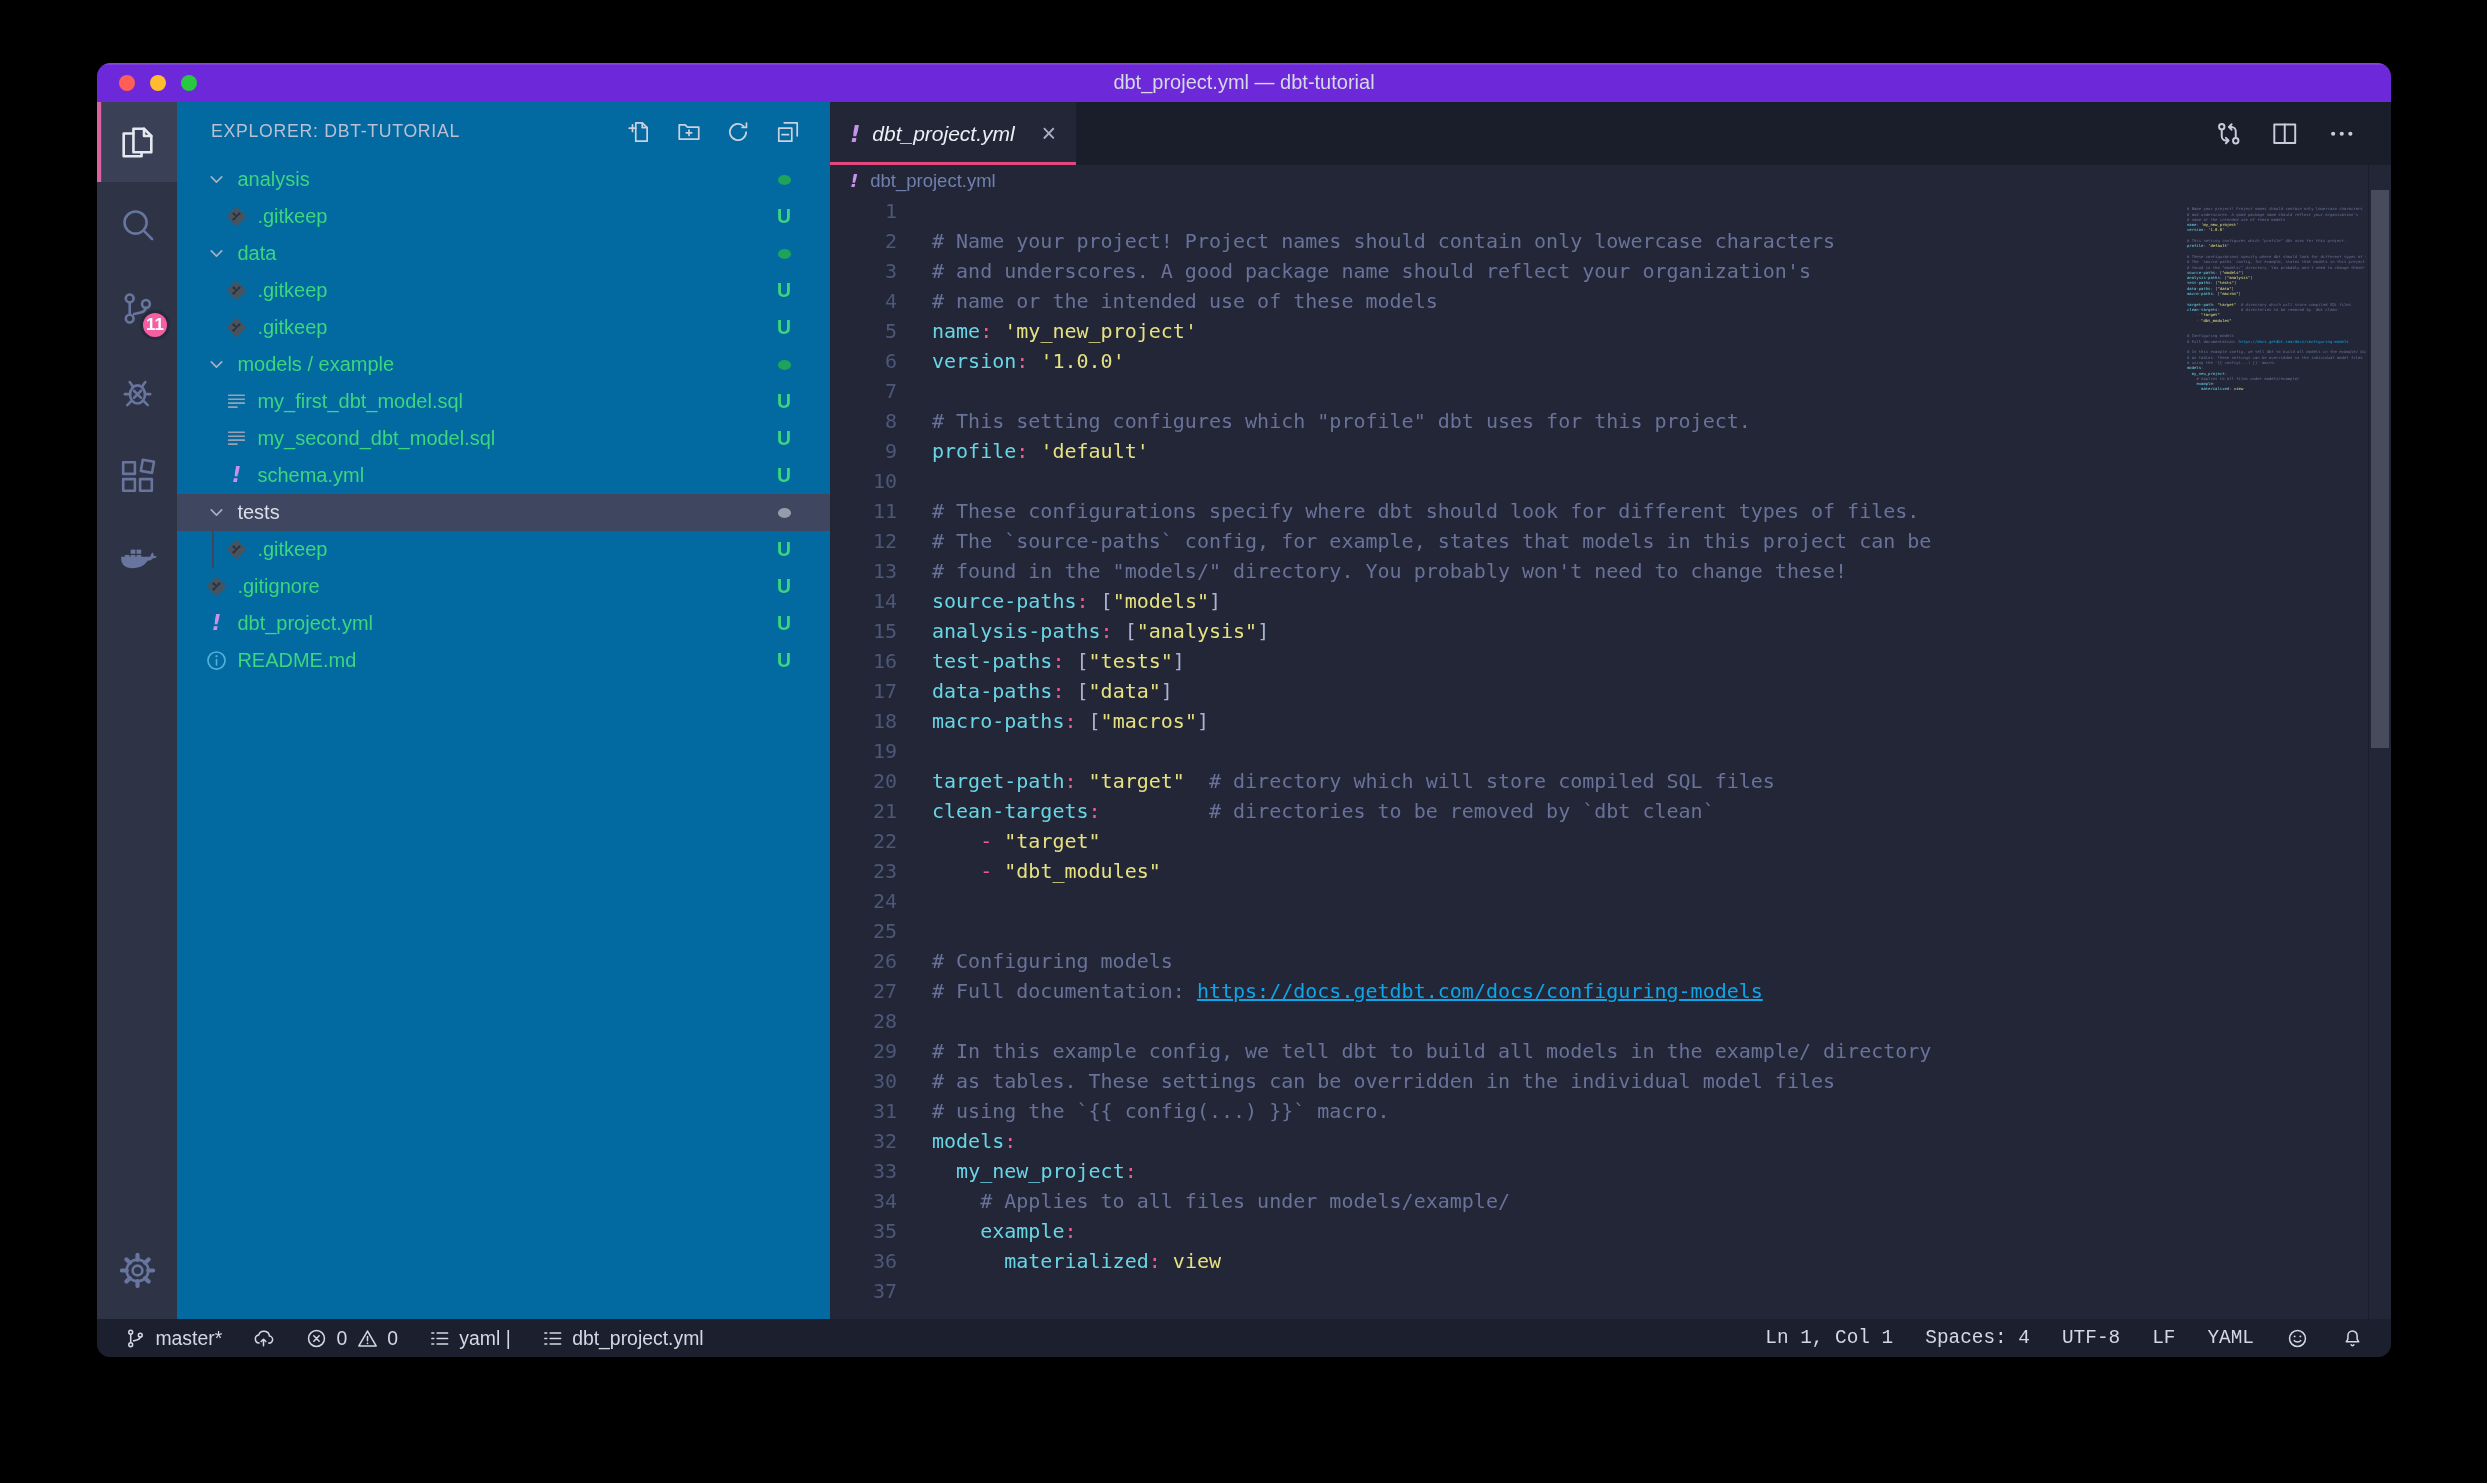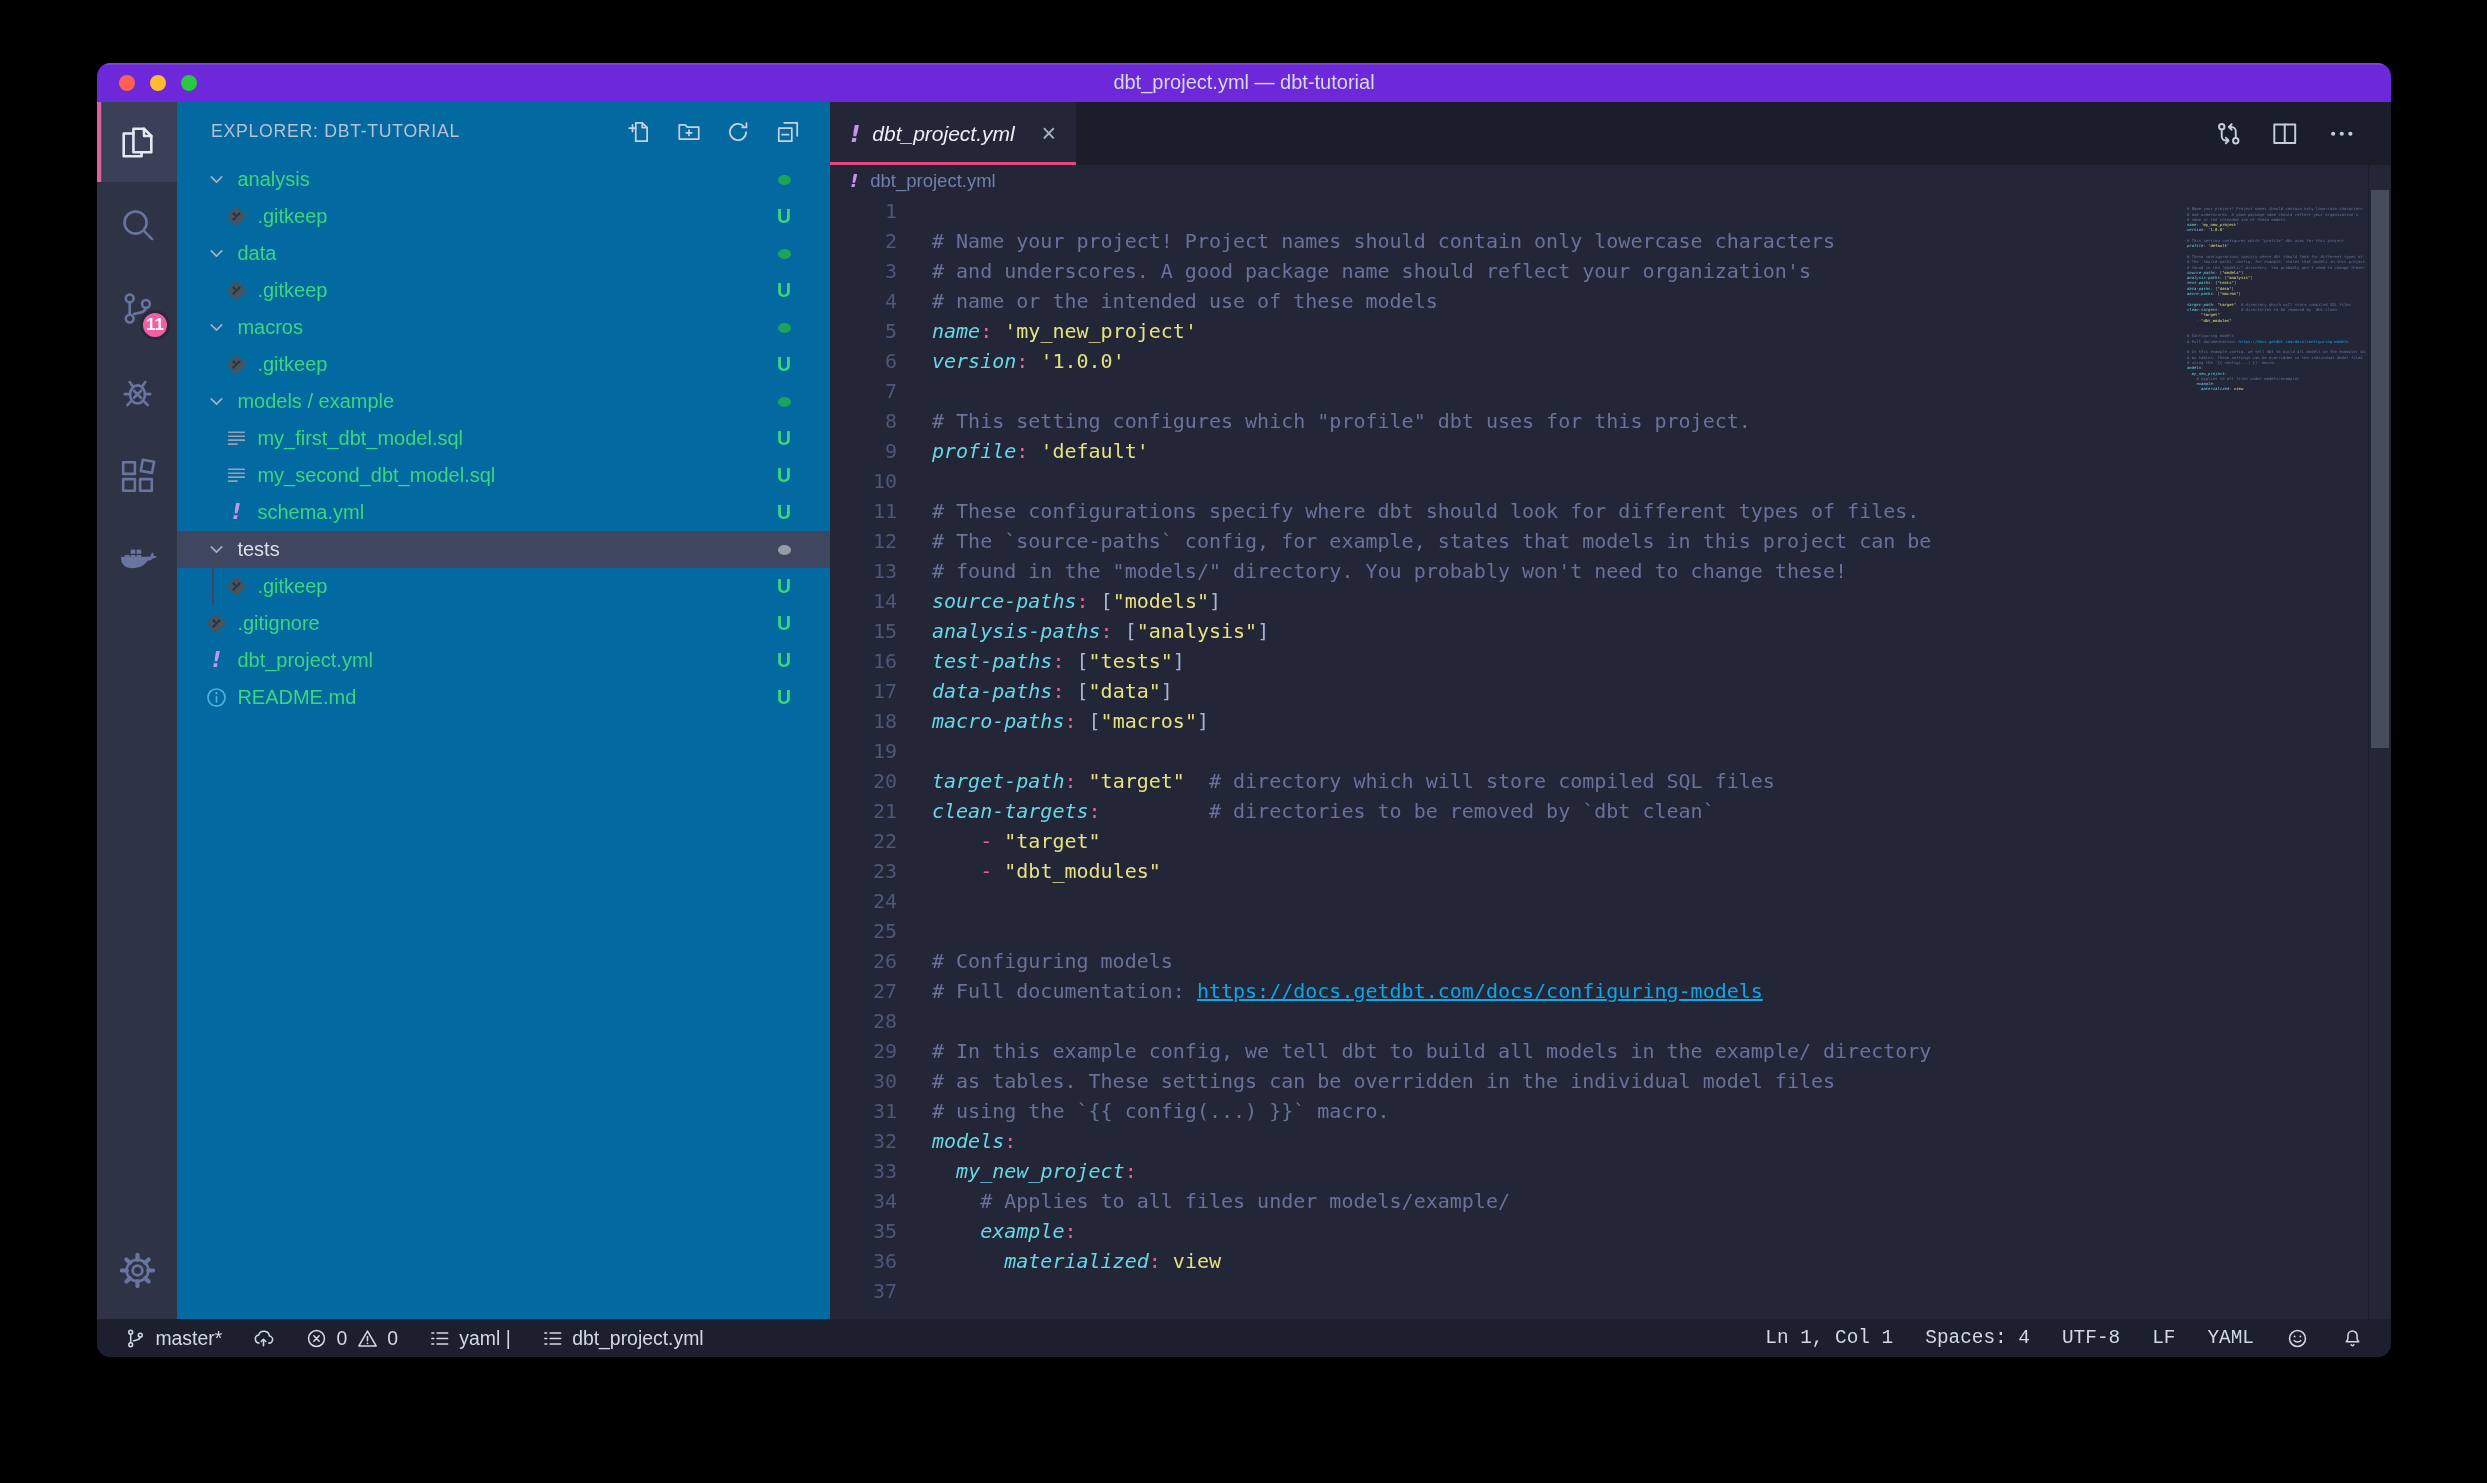--- a/index.html
+++ b/index.html
@@ -49,21 +49,21 @@
   .tab-label{font-style:italic;color:#edeff6;font-size:21px;}
   .tab-close{color:#aab0c2;font-size:25px;margin-left:auto;line-height:1;}
   .editor-actions{margin-left:auto;display:flex;align-items:center;gap:27px;padding-right:35px;color:#c6ccdb;}
   .editor-actions .ic svg{width:29.5px;height:29.5px;display:block;}
   .breadcrumb{height:31px;display:flex;align-items:center;padding-left:20px;gap:11.8px;color:#7080ae;font-size:18.5px;flex:none;}
   .breadcrumb .bang{font-size:18.5px;}
   .codewrap{position:relative;flex:1;overflow:hidden;font-family:"DejaVu Sans Mono",monospace;font-size:20px;line-height:30px;}
   .cl{display:flex;white-space:pre;height:30px;}
   .ln{width:67px;text-align:right;color:#4d5878;flex:none;}
   .lc{margin-left:35px;}
-  .t-cmt{color:#697299;margin-top:48px;} .t-key{color:#69d6e6;font-style:italic;} .t-pun{color:#ee5b92;}
+  .t-cmt{color:#697299;margin-top:48px;} .t-key{color:#69d6e6;} .t-pun{color:#ee5b92;}
   .t-str{color:#e6e181;} .t-brk{color:#abb2d2;} .t-pln{color:#a6accd;}
   .t-lnk{color:#0ea5e9;text-decoration:underline;}
   .minimap{position:absolute;top:5px;right:25px;width:179px;font-family:"DejaVu Sans Mono",monospace;font-size:3.9px;line-height:5.3px;white-space:pre;overflow:hidden;pointer-events:none;}
   .mm-l{height:5.3px;overflow:hidden;}
   .scrollbar{position:absolute;top:63px;right:0;bottom:0;width:22px;border-left:0.8px solid rgba(0,0,0,.25);}
   .sb-thumb{position:absolute;top:25px;left:1.7px;right:1.7px;height:558px;background:#474c5c;}
   
   .statusbar{height:38px;background:#1c202e;display:flex;align-items:center;padding:0 27px;color:#d3d8e4;font-size:19.4px;flex:none;}
   .st-group{display:flex;align-items:center;}
   .st-group.right{margin-left:auto;font-family:Liberation Mono, monospace;}
@@ -242,29 +242,20 @@
                   <rect x="5.2" y="5.2" width="13.6" height="13.6" rx="2" transform="rotate(45 12 12)" fill="#47545f"></rect>
                   <path d="M9.3 9.3l2.5 2.5M14.7 9.3l-5.4 5.4" stroke="#2a333e" stroke-width="1.6"></path>
                   <circle cx="9.3" cy="9.3" r="1.2" fill="#2a333e"></circle>
                   <circle cx="14.7" cy="9.3" r="1.2" fill="#2a333e"></circle>
                   <circle cx="9.3" cy="14.7" r="1.2" fill="#2a333e"></circle>
                 </g>
               </svg>
             </span>
             <span class="label green">.gitkeep</span>
             <span class="badge-u">U</span>
-          </div>
-          <div class="row lvl0">
-            <span class="ric chev">
-              <svg viewBox="0 0 24 24" fill="none" stroke="currentColor" stroke-width="1.6" stroke-linecap="round" stroke-linejoin="round">
-                <path d="M7 9.5l5 5 5-5"></path>
-              </svg>
-            </span>
-            <span class="label green">macros</span>
-            <span class="dot green"></span>
           </div>
           <div class="row lvl1">
             <span class="ric">
               <svg viewBox="0 0 24 24" fill="none" stroke="currentColor" stroke-width="1.6" stroke-linecap="round" stroke-linejoin="round">
                 <g stroke="none">
                   <rect x="5.2" y="5.2" width="13.6" height="13.6" rx="2" transform="rotate(45 12 12)" fill="#47545f"></rect>
                   <path d="M9.3 9.3l2.5 2.5M14.7 9.3l-5.4 5.4" stroke="#2a333e" stroke-width="1.6"></path>
                   <circle cx="9.3" cy="9.3" r="1.2" fill="#2a333e"></circle>
                   <circle cx="14.7" cy="9.3" r="1.2" fill="#2a333e"></circle>
                   <circle cx="9.3" cy="14.7" r="1.2" fill="#2a333e"></circle>

